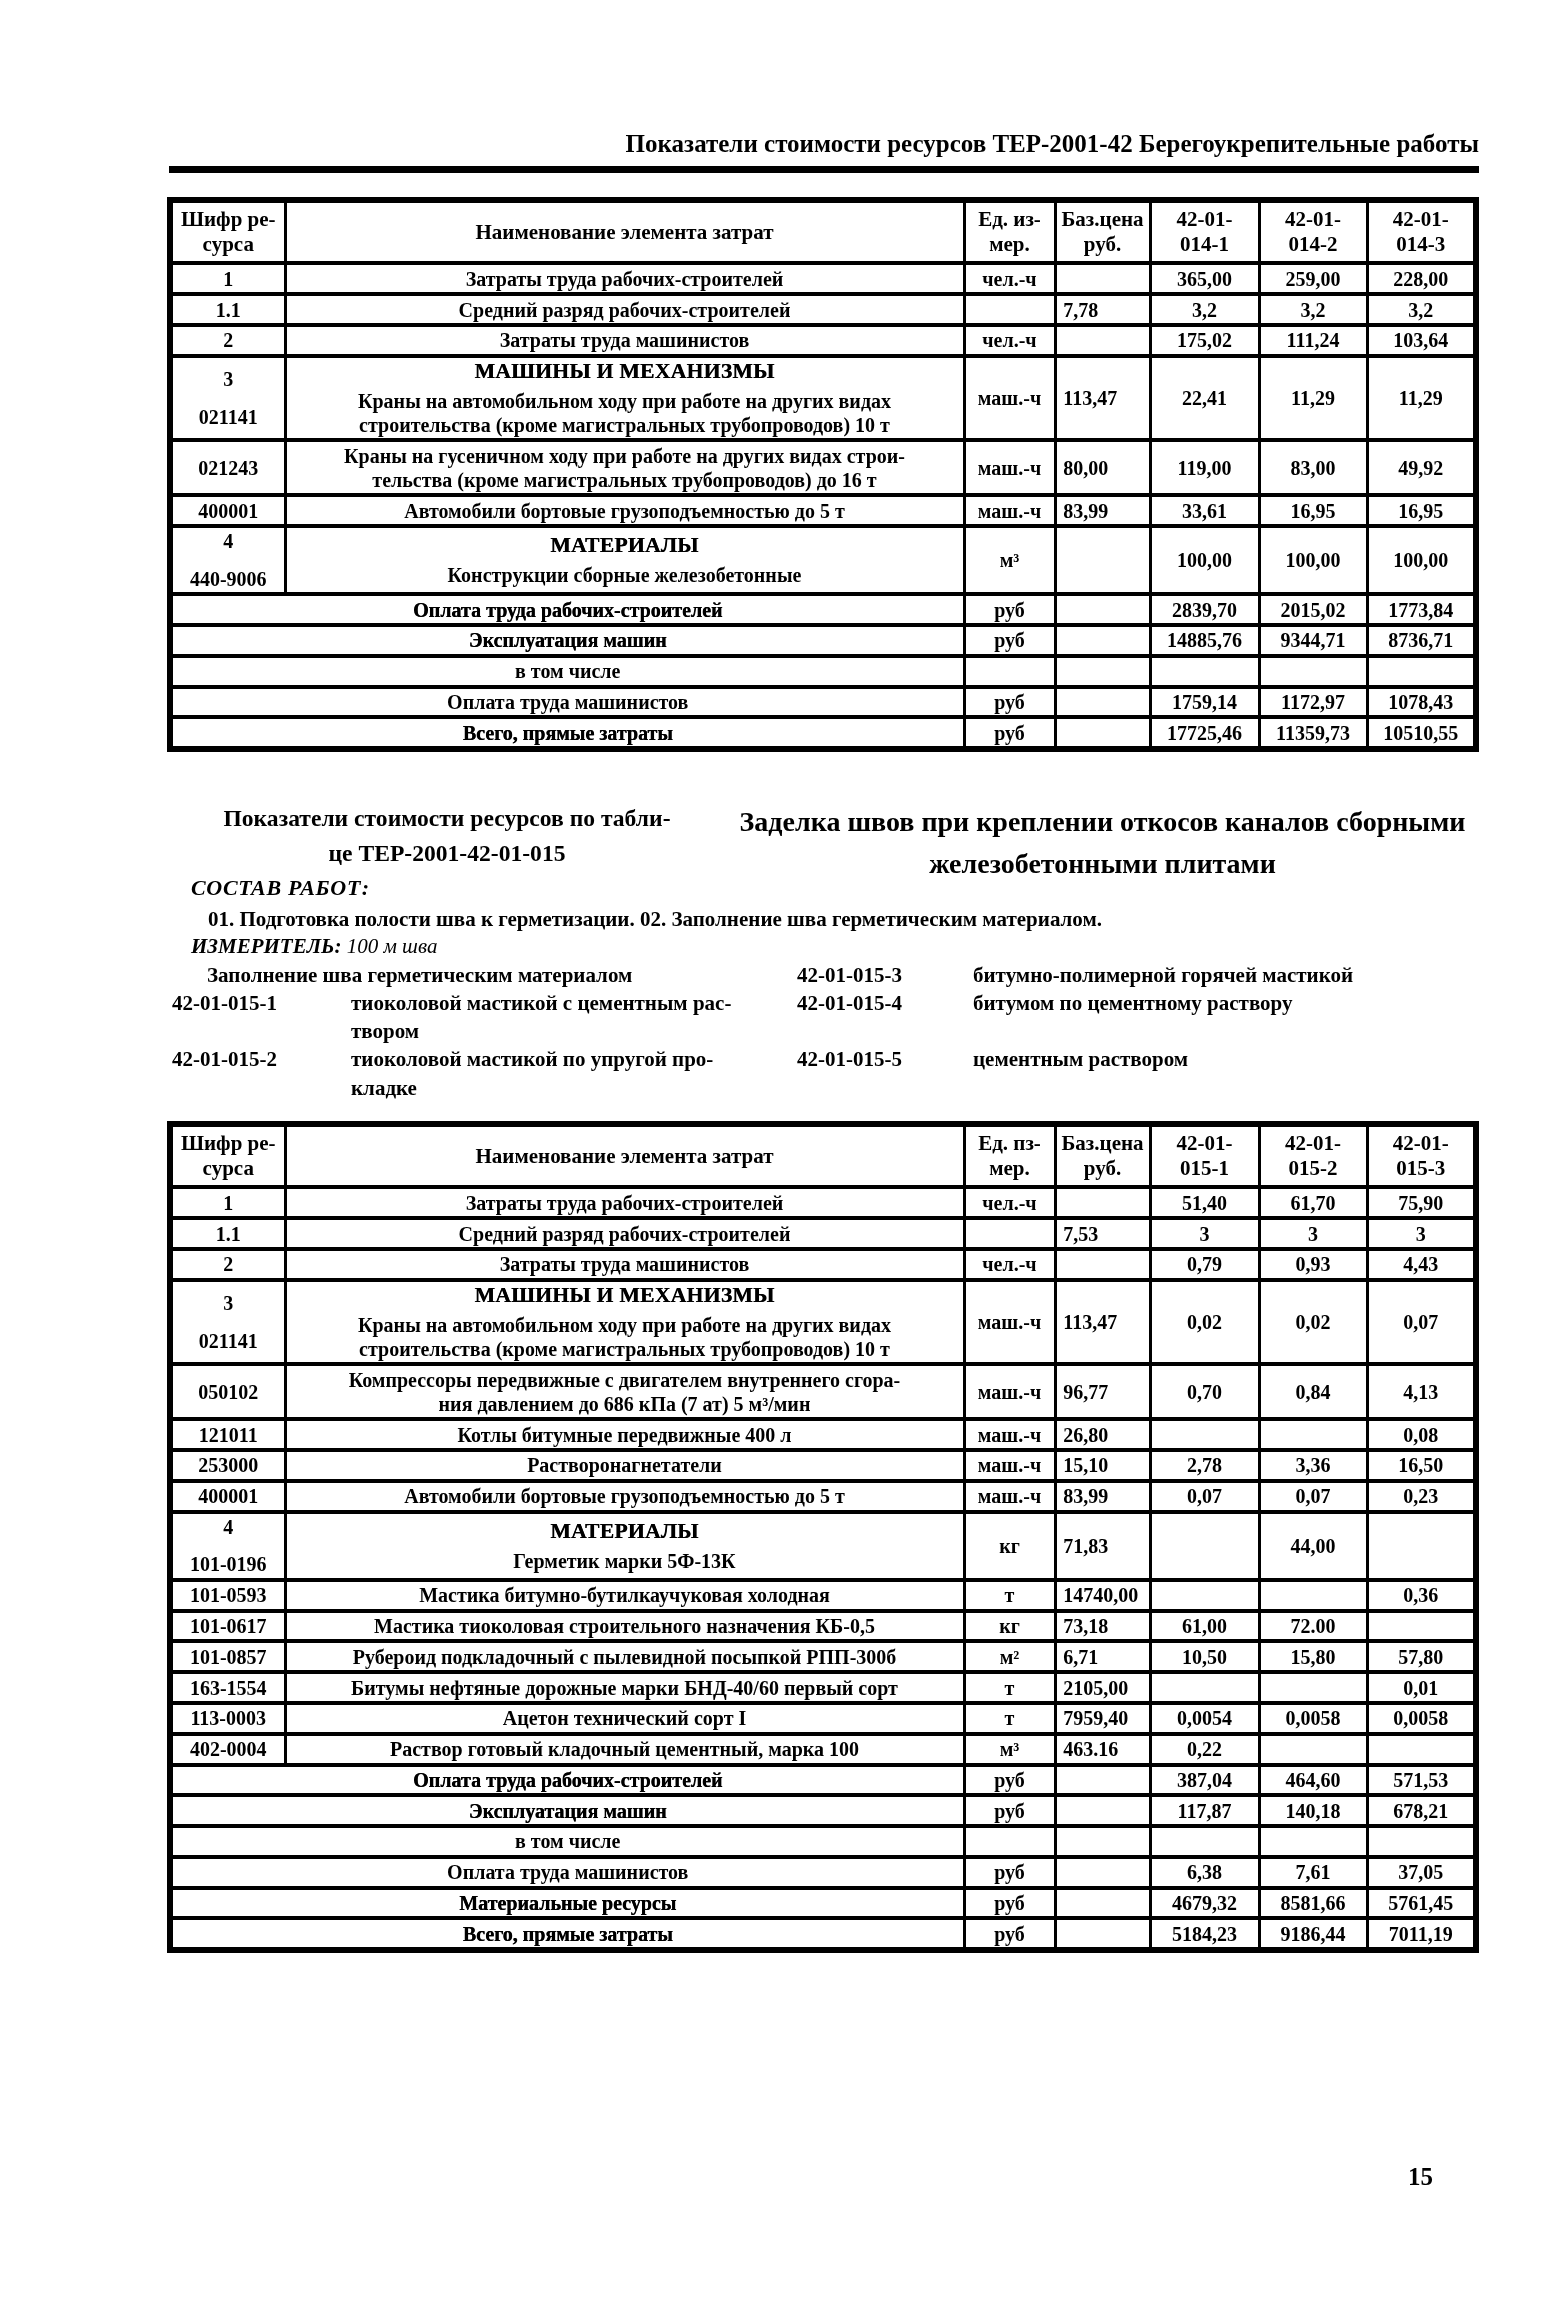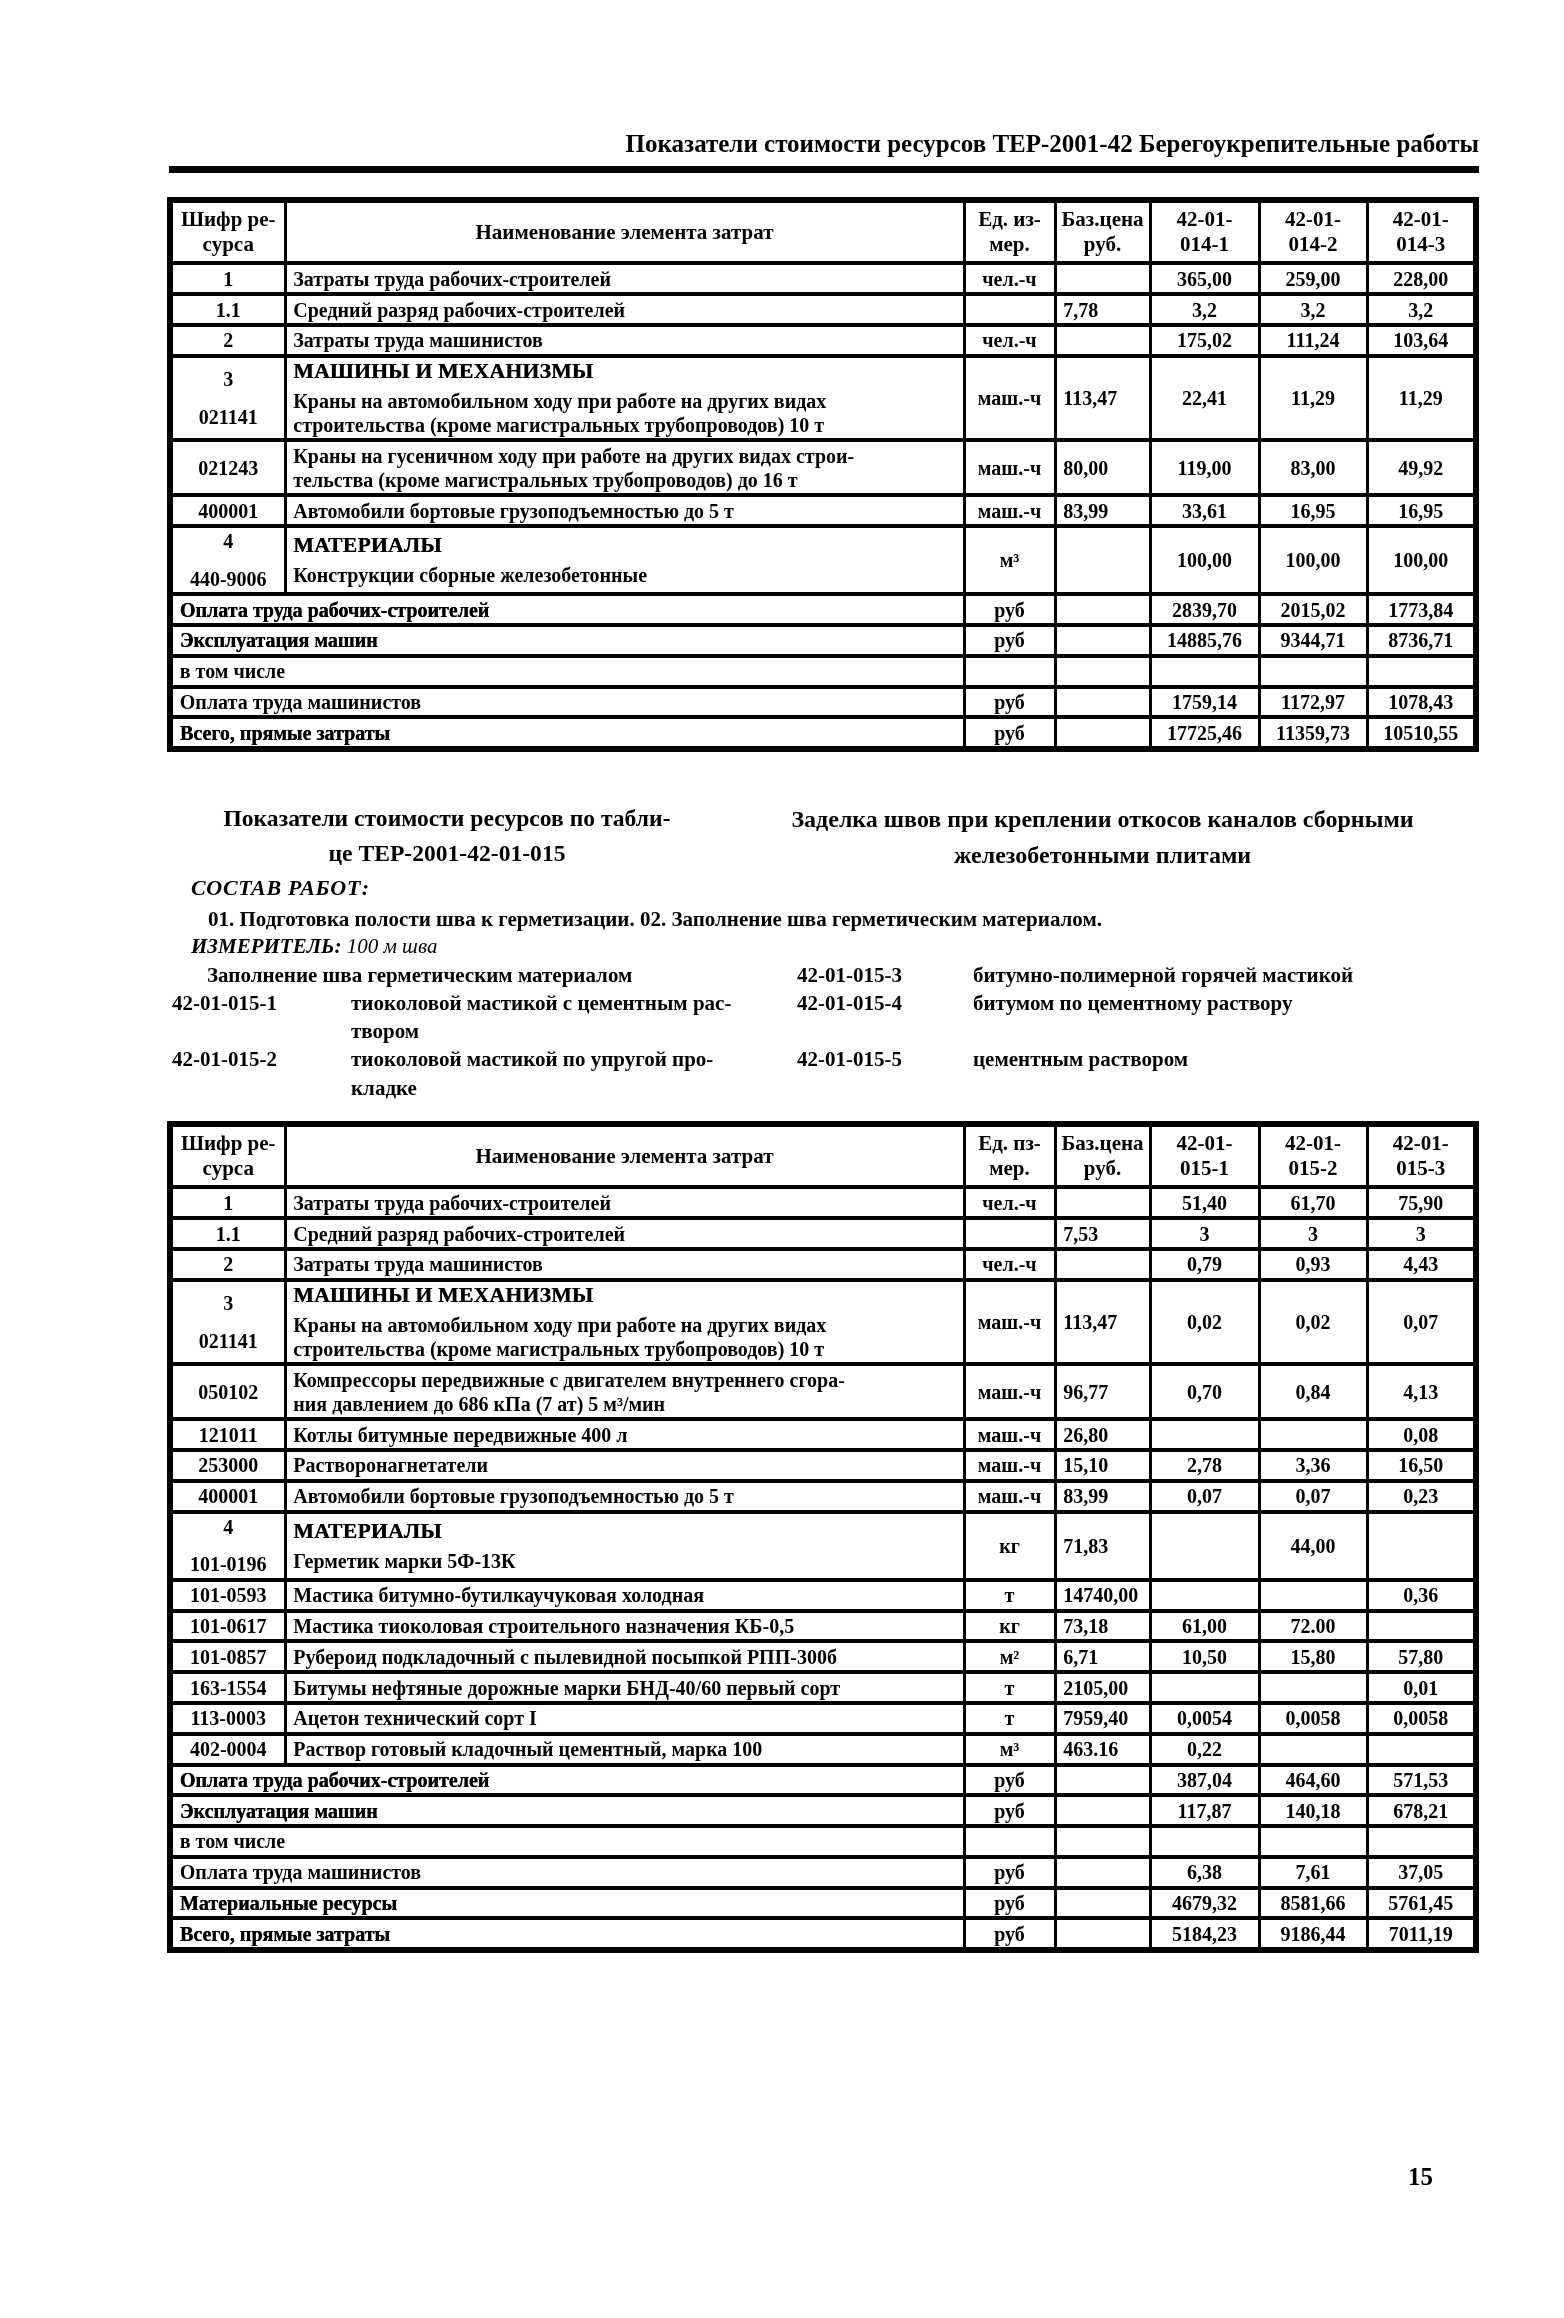--- a/index.html
+++ b/index.html
@@ -33,37 +33,37 @@
     border-top-width:4.7px;border-bottom-width:4.7px;
     padding:1.4px 6.8px;
     font-size:20px;line-height:1.2;
     vertical-align:middle;
     overflow:hidden;
   }
   table.cost th{
     text-align:center;white-space:pre-line;font-size:21px;padding:4px 2.7px;
   }
   .cell-code{text-align:center;padding:1.4px 2.7px;}
-  .cell-name{text-align:left;white-space:pre-line;margin-top:29px;}
+  .cell-name{text-align:center;white-space:pre-line;margin-top:29px;}
   .cell-unit{text-align:center;padding:1.4px 2.7px;}
   .cell-base{padding-right:9.5px;}
   .cell-val{text-align:center;}
   .grp-name{font-size:21.6px;letter-spacing:0.3px;}
   .grp-item-name{margin-top:4px;}
   .grp-item-code{margin-top:13.5px;}
   td.summary{padding-left:111px;}
   .strong{text-shadow:0.4px 0 0 #000;}
   
   .mid-title-left{
     position:absolute;left:172px;top:801px;width:550px;
     text-align:center;font-size:23.6px;line-height:1.5;white-space:pre-line;
   }
   .mid-title-right{
     position:absolute;left:726px;top:801px;width:753px;
-    text-align:center;font-size:24px;line-height:1.5;white-space:pre-line;
+    text-align:center;font-size:28px;line-height:1.5;white-space:pre-line;
   }
   .sostav-label{
     position:absolute;left:191px;top:875px;
     font-size:22px;font-style:italic;letter-spacing:0.7px;
   }
   .sostav-text{position:absolute;left:208px;top:907px;font-size:21px;}
   .izmeritel{position:absolute;left:191px;top:934px;font-size:21px;font-style:italic;}
   .izmeritel .value{font-weight:normal;}
   .variants{
     position:absolute;left:172px;top:961px;width:1307px;

